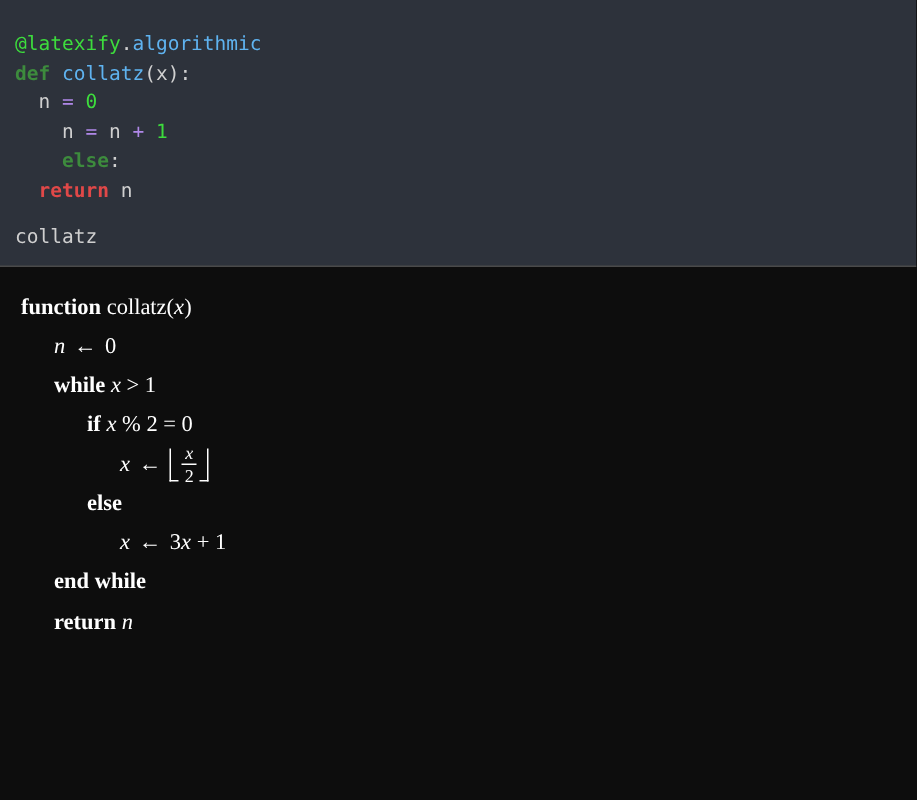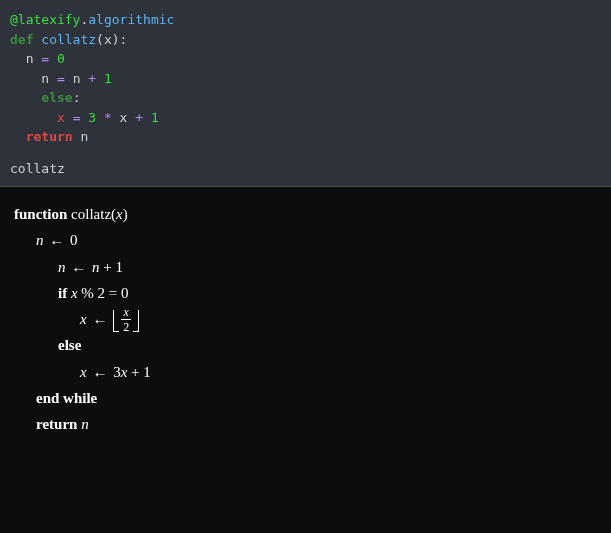--- a/index.html
+++ b/index.html
@@ -6,21 +6,21 @@
   body {
     background: #0d0d0d;
     font-family: 'Menlo', 'Consolas', monospace;
     font-size: 13px;
     width: 611px;
     height: 533px;
     overflow: hidden;
   }
   .code-block {
     background: #2d323b;
-    padding: 10px 10px 8px 10px;
+    padding: 20px 10px 8px 10px;
     line-height: 1.5;
     border: 1px solid #4a4a4a;
     border-top: none;
     border-left: none;
     border-right: none;
   }
   .code-line { white-space: pre; color: #d0d0d0; }
   .tok-dec { color: #3ddc3d; }
   .tok-dot { color: #d0d0d0; }
   .tok-attr { color: #5fb3f0; }
@@ -92,29 +92,28 @@
 </style>
 </head>
 <body>
 
 <div class="code-block">
   <div class="code-line"><span class="tok-dec">@</span><span class="tok-dec">latexify</span><span class="tok-dot">.</span><span class="tok-attr">algorithmic</span></div>
   <div class="code-line"><span class="tok-keyword">def</span> <span class="tok-funcname">collatz</span><span class="tok-punct">(</span><span class="tok-param">x</span><span class="tok-punct">)</span><span class="tok-punct">:</span></div>
   <div class="code-line">  <span class="tok-var">n</span> <span class="tok-op">=</span> <span class="tok-num">0</span></div>
   <div class="code-line">    <span class="tok-var">n</span> <span class="tok-op">=</span> <span class="tok-var">n</span> <span class="tok-op">+</span> <span class="tok-num">1</span></div>
   <div class="code-line">    <span class="tok-keyword">else</span><span class="tok-punct">:</span></div>
-  <div class="code-line">      <span class="tok-assign">x</span> <span class="tok-op">=</span> <span class="tok-num">3</span> <span class="tok-op">*</span> <span class="tok-var">x</span> <span class="tok-op">+</span> <span class="tok-num">1</span></div>
   <div class="code-line">  <span class="tok-kwred">return</span> <span class="tok-var">n</span></div>
   <div class="code-line output-line">collatz</div>
 </div>
 
 <div class="pseudo-block">
   <div class="pseudo-line"><span class="kw">function</span> <span class="rm">collatz</span><span>(</span><span class="mi">x</span><span>)</span></div>
   <div class="pseudo-line ind1"><span class="mi">n</span> <span class="arrow">←</span> <span class="rm">0</span></div>
-  <div class="pseudo-line ind2"><span class="mi">n</span> <span class="arrow">←</span> <span class="mi">n</span> <span>+</span> <span class="rm">1</span></div>
+  <div class="pseudo-line ind1"><span class="kw">while</span> <span class="mi">x</span> <span>&gt;</span> <span class="rm">1</span></div>
   <div class="pseudo-line ind2"><span class="kw">if</span> <span class="mi">x</span> <span>%</span> <span class="rm">2</span> <span>=</span> <span class="rm">0</span></div>
   <div class="pseudo-line ind3"><span class="mi">x</span> <span class="arrow">←</span>
     <span class="floor-wrap">
       <span class="floor-bracket left"></span>
       <span class="frac">
           <span class="num">x</span>
           <span class="den">2</span>
         </span>
       <span class="floor-bracket right"></span>
     </span>

